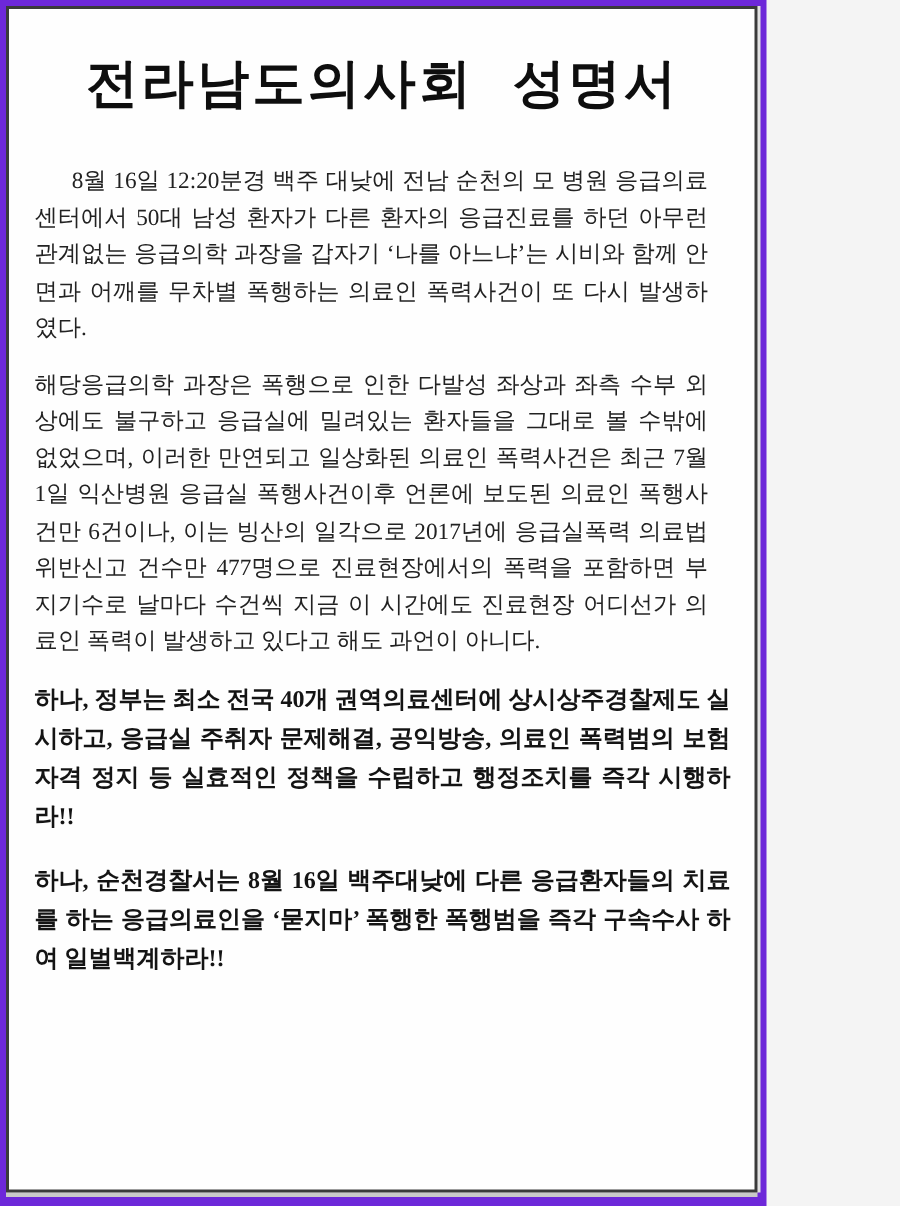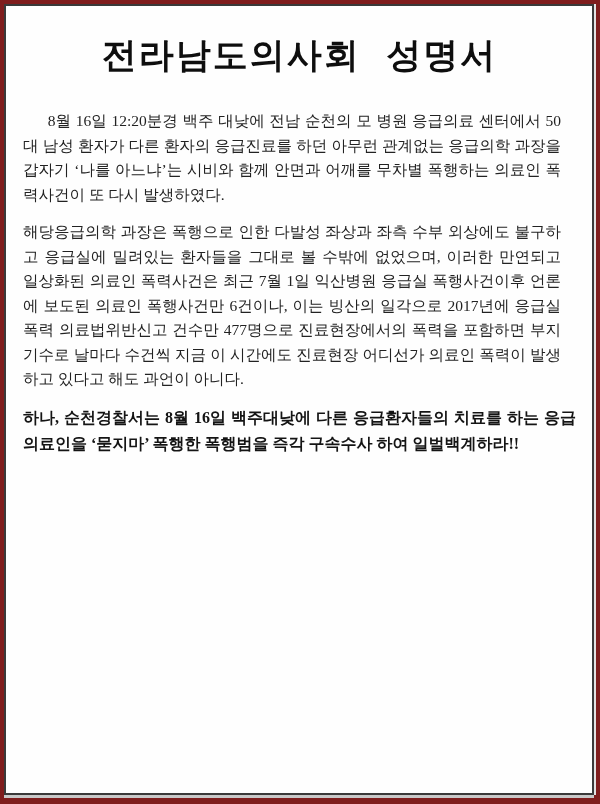--- a/index.html
+++ b/index.html
@@ -2,23 +2,23 @@
 <html lang="ko"><head>
 <meta charset="utf-8">
 <style>
   html, body {
     margin: 0;
     padding: 0;
     background: #f4f4f4;
   }
   .page {
     position: relative;
-    width: 600px;
+    width: 511px;
     height: 804px;
-    background: #7f1d1d;
+    background: #6d28d9;
     overflow: hidden;
     font-family: "Liberation Serif", "DejaVu Serif", serif;
   }
   .sheet {
     position: absolute;
     top: 4px;
     left: 4px;
     right: 6px;
     bottom: 9px;
     border: 2px solid #3a3a3a;
@@ -64,18 +64,19 @@
   <div class="sheet">
 
     <h1 class="title">전라남도의사회 성명서</h1>
 
     <p class="body-para indent">8월 16일 12:20분경 백주 대낮에 전남 순천의 모 병원 응급의료 센터에서 50대 남성 환자가 다른 환자의 응급진료를 하던 아무런 관계없는 응급의학 과장을 갑자기 ‘나를 아느냐’는 시비와 함께 안면과 어깨를 무차별 폭행하는 의료인 폭력사건이 또 다시 발생하였다.</p>
 
     <p class="body-para">해당응급의학 과장은 폭행으로 인한 다발성 좌상과 좌측 수부 외상에도 불구하고 응급실에 밀려있는 환자들을 그대로 볼 수밖에 없었으며, 이러한 만연되고 일상화된 의료인 폭력사건은 최근 7월 1일 익산병원 응급실 폭행사건이후 언론에 보도된 의료인 폭행사건만 6건이나, 이는 빙산의 일각으로 2017년에 응급실폭력 의료법위반신고 건수만 477명으로 진료현장에서의 폭력을 포함하면 부지기수로 날마다 수건씩 지금 이 시간에도 진료현장 어디선가 의료인 폭력이 발생하고 있다고 해도 과언이 아니다.</p>
 
 
 
+    <p class="demand-para">하나, 정부는 최소 전국 40개 권역의료센터에 상시상주경찰제도 실시하고, 응급실 주취자 문제해결, 공익방송, 의료인 폭력범의 보험자격 정지 등 실효적인 정책을 수립하고 행정조치를 즉각 시행하라!!</p>
 
 
     <p class="demand-para">하나, 순천경찰서는 8월 16일 백주대낮에 다른 응급환자들의 치료를 하는 응급의료인을 ‘묻지마’ 폭행한 폭행범을 즉각 구속수사 하여 일벌백계하라!!</p>
 
   </div>
 </div>
 
 </body></html>

